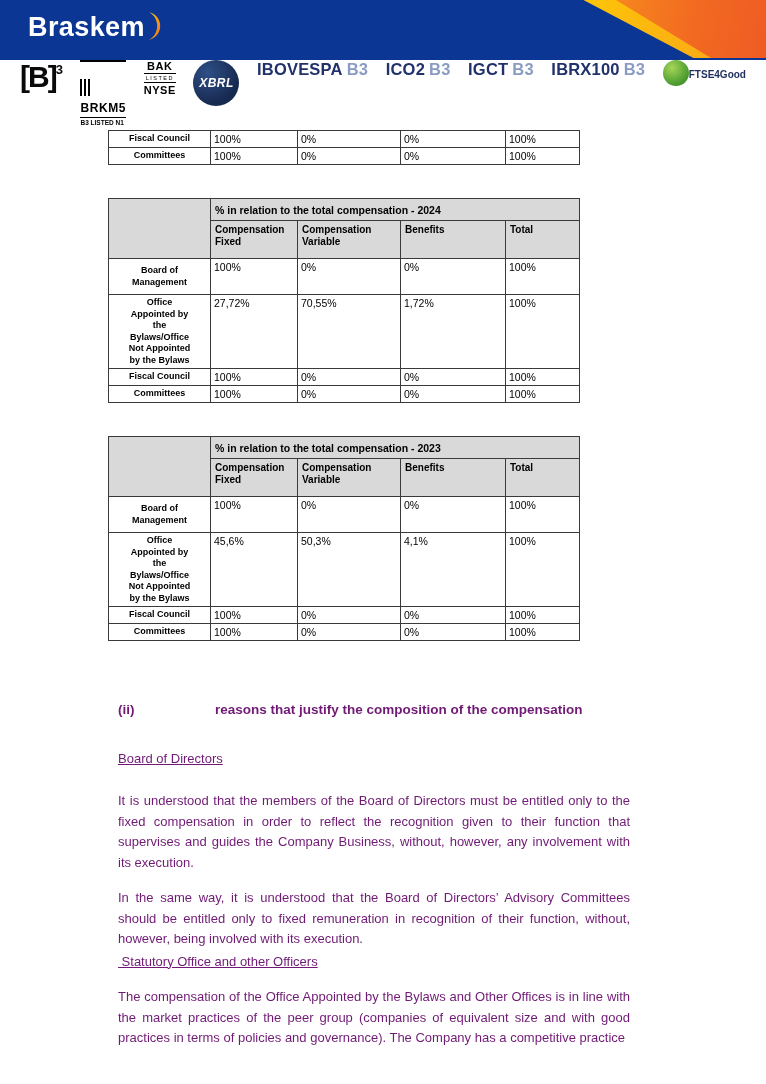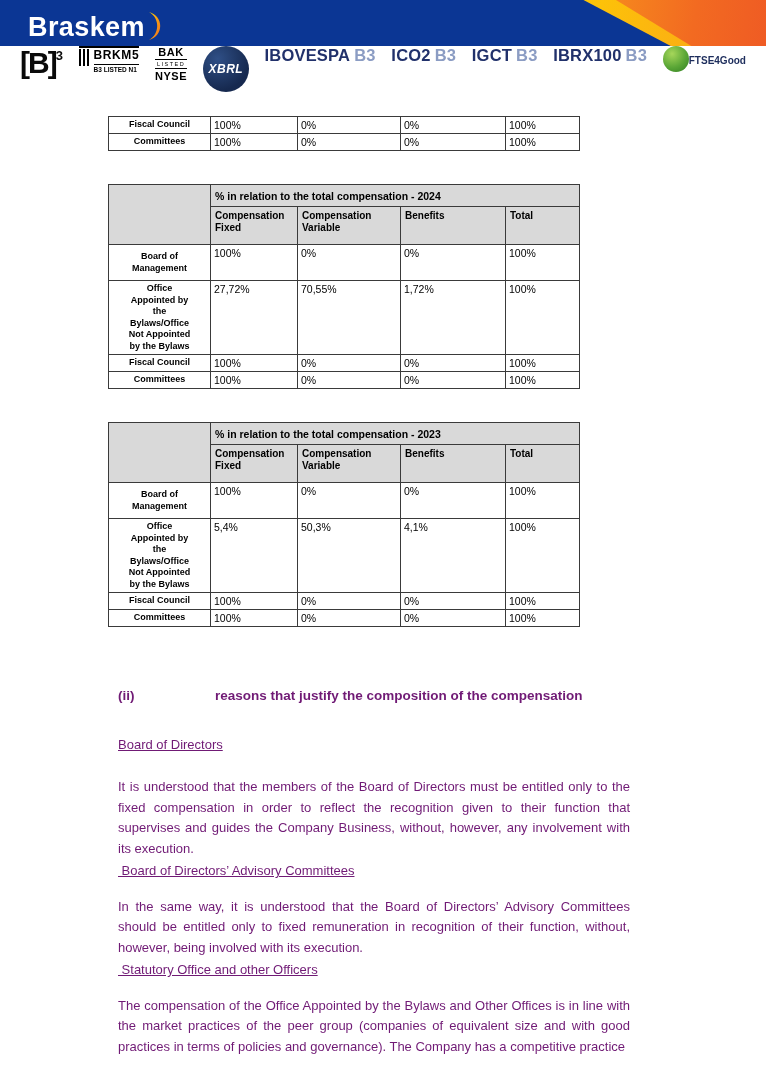--- a/index.html
+++ b/index.html
@@ -1,38 +1,38 @@
 <!DOCTYPE html>
 <html><head>
 <meta charset="utf-8">
 <style>
   * { margin:0; padding:0; box-sizing:border-box; }
   html,body { background:#ffffff; }
   body { font-family:"Liberation Sans", sans-serif; color:#000; }
   .page { position:relative; width:766px; height:1084px; margin:0 auto; background:#fff; overflow:hidden; }
 
   
-  .topbar { position:relative; height:46px; background:#0b3694; overflow:hidden; }
+  .topbar { position:relative; height:60px; background:#0b3694; overflow:hidden; }
   .brand { position:absolute; left:28px; top:12px; display:flex; align-items:center; z-index:3; }
   .brand-text { color:#fff; font-size:27px; font-weight:bold; letter-spacing:0.4px; }
   .braskem-mark { margin-left:3px; margin-top:-4px; }
   .swoosh-a, .swoosh-b { position:absolute; top:0; right:0; width:250px; height:58px; z-index:1; }
   .swoosh-a { background:linear-gradient(100deg,#f9a01b 10%,#f26a21 70%,#ef5b24 100%);
               clip-path:polygon(36% 0, 100% 0, 100% 100%, 74% 100%); }
   .swoosh-b { background:linear-gradient(100deg,#ffd200,#f9a01b);
               clip-path:polygon(27% 0, 40% 0, 78% 100%, 71% 100%); z-index:2; }
 
   
   .logo-strip { display:flex; align-items:flex-start; justify-content:space-between;
                 height:68px; padding:0 20px; background:#fff; }
   .b3logo { font-weight:800; color:#0a0a0a; white-space:nowrap; }
   .b3big { font-size:30px; letter-spacing:-2px; }
   .b3sup { font-size:13px; vertical-align:top; position:relative; top:2px; }
 
-  .brkm5 { border-top:2px solid #000; padding-top:0; display:flex; gap:5px; align-items:flex-start; }
+  .brkm5 { border-top:2px solid #000; padding-top:16px; display:flex; gap:5px; align-items:flex-start;flex-direction:column; }
   .brkm5 .bars { display:flex; gap:2px; padding-top:1px; }
   .brkm5 .bars i { display:block; width:2px; height:17px; background:#000; }
   .brkm5 .tcol { display:flex; flex-direction:column; }
   .brkm5 .ticker { font-size:12px; font-weight:bold; letter-spacing:0.6px; }
   .brkm5 .segment { font-size:6.5px; font-weight:bold; border-top:1px solid #000; margin-top:2px; padding-top:1px; }
 
   .bak { text-align:center; }
   .bak .ticker { font-size:11px; font-weight:bold; letter-spacing:0.5px; }
   .bak .listed { font-size:5.5px; letter-spacing:1.5px; border-top:1px solid #000; border-bottom:1px solid #000; padding:1px 2px; margin:1px 0; }
   .bak .exch { font-size:11px; font-weight:900; letter-spacing:0.5px; }
@@ -260,21 +260,21 @@
         </tr>
         <tr class="r-board">
           <td class="td-lbl">Board of Management</td>
           <td class="td-val">100%</td>
           <td class="td-val">0%</td>
           <td class="td-val">0%</td>
           <td class="td-val">100%</td>
         </tr>
         <tr class="r-office">
           <td class="td-lbl">Office Appointed by the Bylaws/Office Not Appointed by the Bylaws</td>
-          <td class="td-val">5,4%</td>
+          <td class="td-val">45,6%</td>
           <td class="td-val">50,3%</td>
           <td class="td-val">4,1%</td>
           <td class="td-val">100%</td>
         </tr>
         <tr class="r-single">
           <td class="td-lbl">Fiscal Council</td>
           <td class="td-val">100%</td>
           <td class="td-val">0%</td>
           <td class="td-val">0%</td>
           <td class="td-val">100%</td>
@@ -291,21 +291,20 @@
 
     <div class="textblock">
       <div class="item-head">
         <span class="item-label">(ii)</span>
         <span>reasons that justify the composition of the compensation</span>
       </div>
 
       <div class="sec-head h-bod">Board of Directors</div>
       <p class="para para1">It is understood that the members of the Board of Directors must be entitled only to the fixed compensation in order to reflect the recognition given to their function that supervises and guides the Company Business, without, however, any involvement with its execution.</p>
 
-      <div class="sec-head h-adv">&nbsp;Board of Directors’ Advisory Committees</div>
       <p class="para para2">In the same way, it is understood that the Board of Directors’ Advisory Committees should be entitled only to fixed remuneration in recognition of their function, without, however, being involved with its execution.</p>
 
       <div class="sec-head h-sta">&nbsp;Statutory Office and other Officers</div>
       <p class="para para3">The compensation of the Office Appointed by the Bylaws and Other Offices is in line with the market practices of the peer group (companies of equivalent size and with good practices in terms of policies and governance). The Company has a competitive practice</p>
     </div>
 
   </main>
 </div>
 
 </body></html>

